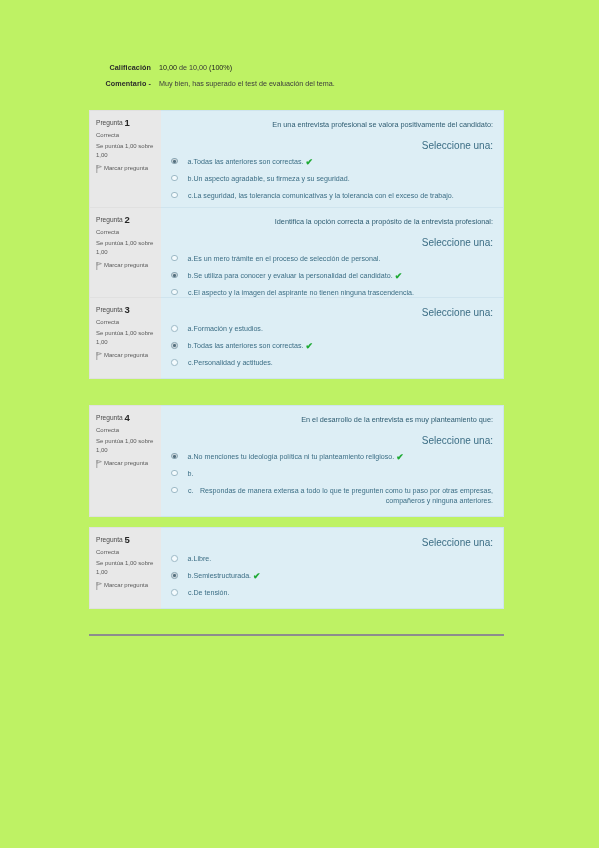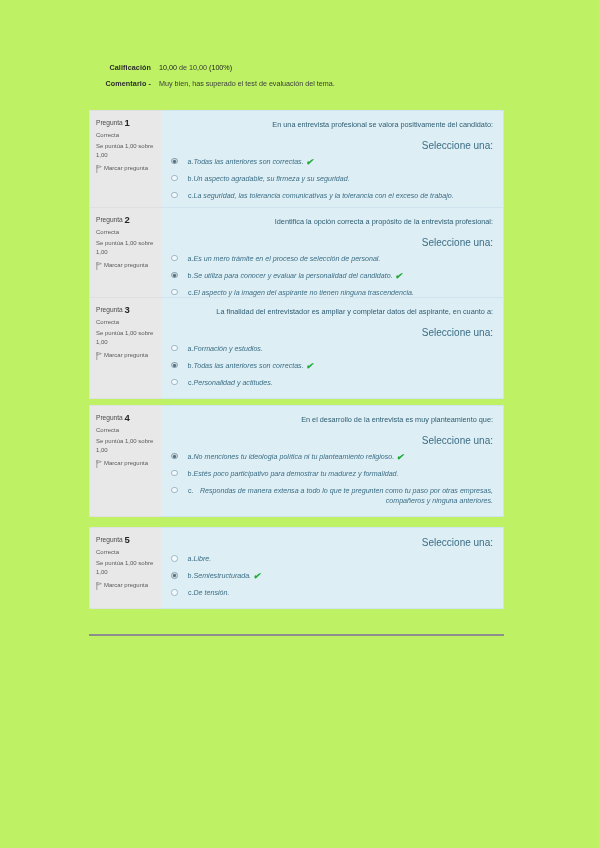--- a/index.html
+++ b/index.html
@@ -59,21 +59,21 @@
     border:1px solid #9db9c6;background:#f3fafd;
     flex:none;margin-right:6px;margin-top:1px;position:relative;
     box-sizing:border-box;
   }
   .radio.sel{background:#cfd9de;border-color:#8aa6b3;}
   .radio.sel::after{
     content:"";position:absolute;left:1.4px;top:1.4px;
     width:2.7px;height:2.7px;border-radius:50%;background:#54707e;
   }
   .opt-letter{width:10px;flex:none;font-size:7.1px;color:#3c6e85;}
-  .opt-text{font-size:7.1px;color:#3c6e85;line-height:10px;font-style:italic;}
+  .opt-text{font-size:7.1px;color:#3c6e85;line-height:10px;}
   .tick{
     color:#1faa35;font-size:9px;font-weight:bold;margin-left:2px;
     line-height:9px;display:inline-block;vertical-align:-1px;
   }
 
   
   .cutline{
     position:absolute;left:89px;top:634px;width:415px;height:2px;background:#8d8d8d;
   }
 </style>
@@ -177,21 +177,20 @@
             <span class="flag-icon">
               <svg viewBox="0 0 6 8" width="6" height="8">
                 <path d="M0.8,0 L0.8,8" stroke="#8a8a8a" stroke-width="0.8" fill="none"></path>
                 <path d="M1.2,0.4 L5.4,1.6 L1.2,3.2 Z" fill="none" stroke="#8a8a8a" stroke-width="0.7"></path>
               </svg>
             </span>
             <span>Marcar pregunta</span>
           </div>
         </div>
         <div class="qbody">
-          <div class="qtext">La finalidad del entrevistador es ampliar y completar datos del aspirante, en cuanto a:</div>
           <div class="qselect">Seleccione una:</div>
           <div class="opt">
             <span class="radio"></span>
             <span class="opt-letter">a.</span>
             <span class="opt-text">Formación y estudios.</span>
           </div>
           <div class="opt">
             <span class="radio sel"></span>
             <span class="opt-letter">b.</span>
             <span class="opt-text">Todas las anteriores son correctas.<span class="tick">✔</span></span>
@@ -222,21 +221,20 @@
           <div class="qtext">En el desarrollo de la entrevista es muy planteamiento que:</div>
           <div class="qselect">Seleccione una:</div>
           <div class="opt">
             <span class="radio sel"></span>
             <span class="opt-letter">a.</span>
             <span class="opt-text">No menciones tu ideología política ni tu planteamiento religioso.<span class="tick">✔</span></span>
           </div>
           <div class="opt">
             <span class="radio"></span>
             <span class="opt-letter">b.</span>
-            <span class="opt-text">Estés poco participativo para demostrar tu madurez y formalidad.</span>
           </div>
           <div class="opt">
             <span class="radio"></span>
             <span class="opt-letter">c.</span>
             <span class="opt-text">Respondas de manera extensa a todo lo que te pregunten como tu paso por otras empresas, compañeros y ninguna anteriores.</span>
           </div>
         </div>
       </div>
       <div class="qwrap" style="top: 527px;">
         <div class="qinfo">

